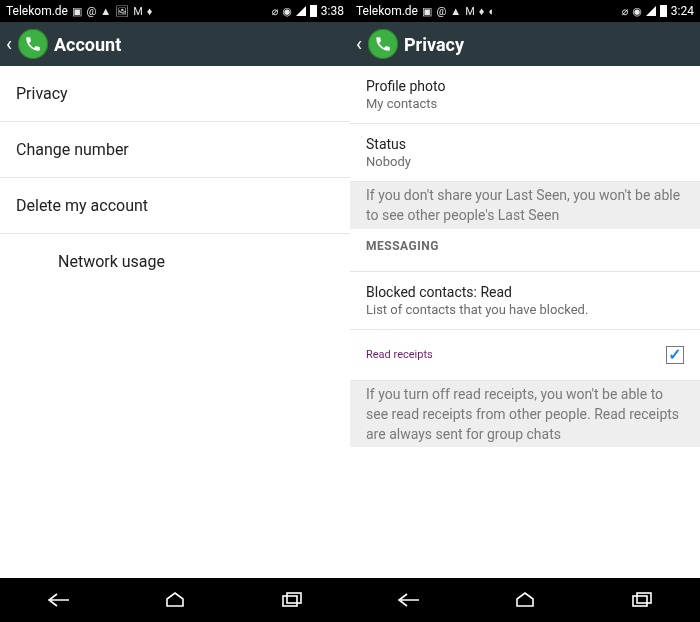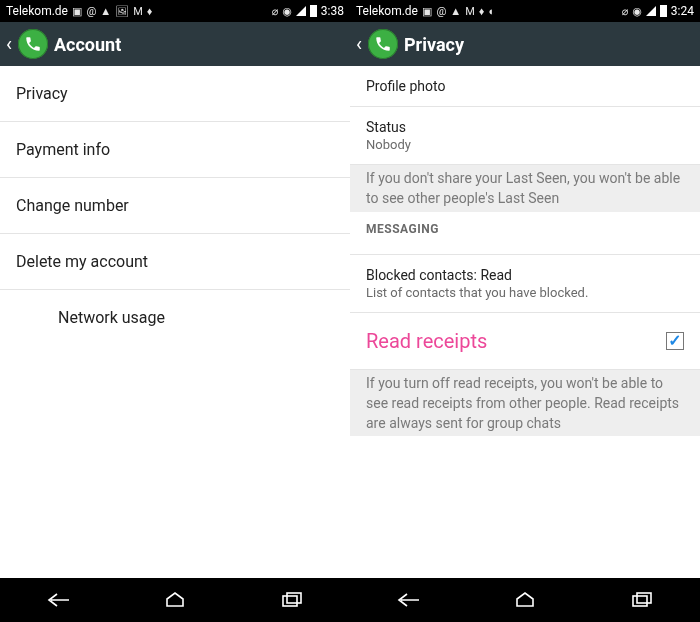--- a/index.html
+++ b/index.html
@@ -90,21 +90,21 @@
     border-bottom: 1px solid #e4e4e4;
     background: #fff;
   }
   .check-row {
     display: flex;
     align-items: center;
     padding: 16px 16px;
     border-bottom: 1px solid #e4e4e4;
     cursor: pointer;
   }
-  .check-row .title { flex: 1; font-size: 20px; color: #ec4899; }
+  .check-row .title { flex: 1; font-size: 11px; color: #701a75; }
   .checkbox {
     width: 18px; height: 18px;
     border: 1px solid #777;
     display: flex; align-items: center; justify-content: center;
     background: #fff;
   }
   .checkbox.checked::after {
     content: "✓";
     color: #1e88e5;
     font-size: 16px;
@@ -160,21 +160,20 @@
       <span class="back-chev">‹</span>
       <span class="wa-logo">
         <svg viewBox="0 0 24 24">
             <path d="M20 15.5c-1.2 0-2.4-.2-3.5-.6-.3-.1-.7 0-1 .2l-2.2 2.2c-2.8-1.4-5.1-3.7-6.5-6.5l2.2-2.2c.3-.3.4-.7.2-1-.4-1.1-.6-2.3-.6-3.5 0-.6-.4-1-1-1H4c-.6 0-1 .4-1 1 0 9.4 7.6 17 17 17 .6 0 1-.4 1-1v-3.5c0-.6-.4-1-1-1z"></path>
           </svg>
       </span>
       <span class="appbar-title">Account</span>
     </div>
     <div class="content">
       <div class="list-item"><span>Privacy</span></div>
-      <div class="list-item"><span>Payment info</span></div>
       <div class="list-item"><span>Change number</span></div>
       <div class="list-item"><span>Delete my account</span></div>
       <div class="list-item"><span>Network usage</span></div>
     </div>
   </div>
 
   <div class="screen">
     <div class="statusbar">
       <span>Telekom.de</span>
       <span class="ico">▣</span>
@@ -195,20 +194,21 @@
       <span class="wa-logo">
         <svg viewBox="0 0 24 24">
             <path d="M20 15.5c-1.2 0-2.4-.2-3.5-.6-.3-.1-.7 0-1 .2l-2.2 2.2c-2.8-1.4-5.1-3.7-6.5-6.5l2.2-2.2c.3-.3.4-.7.2-1-.4-1.1-.6-2.3-.6-3.5 0-.6-.4-1-1-1H4c-.6 0-1 .4-1 1 0 9.4 7.6 17 17 17 .6 0 1-.4 1-1v-3.5c0-.6-.4-1-1-1z"></path>
           </svg>
       </span>
       <span class="appbar-title">Privacy</span>
     </div>
     <div class="content">
       <div class="two-line">
         <div class="title">Profile photo</div>
+        <div class="subtitle">My contacts</div>
       </div>
       <div class="two-line">
         <div class="title">Status</div>
         <div class="subtitle">Nobody</div>
       </div>
       <div class="info-block">If you don't share your Last Seen, you won't be able to see other people's Last Seen</div>
       <div class="section-header">MESSAGING</div>
       <div class="two-line">
         <div class="title">Blocked contacts: Read</div>
         <div class="subtitle">List of contacts that you have blocked.</div>

